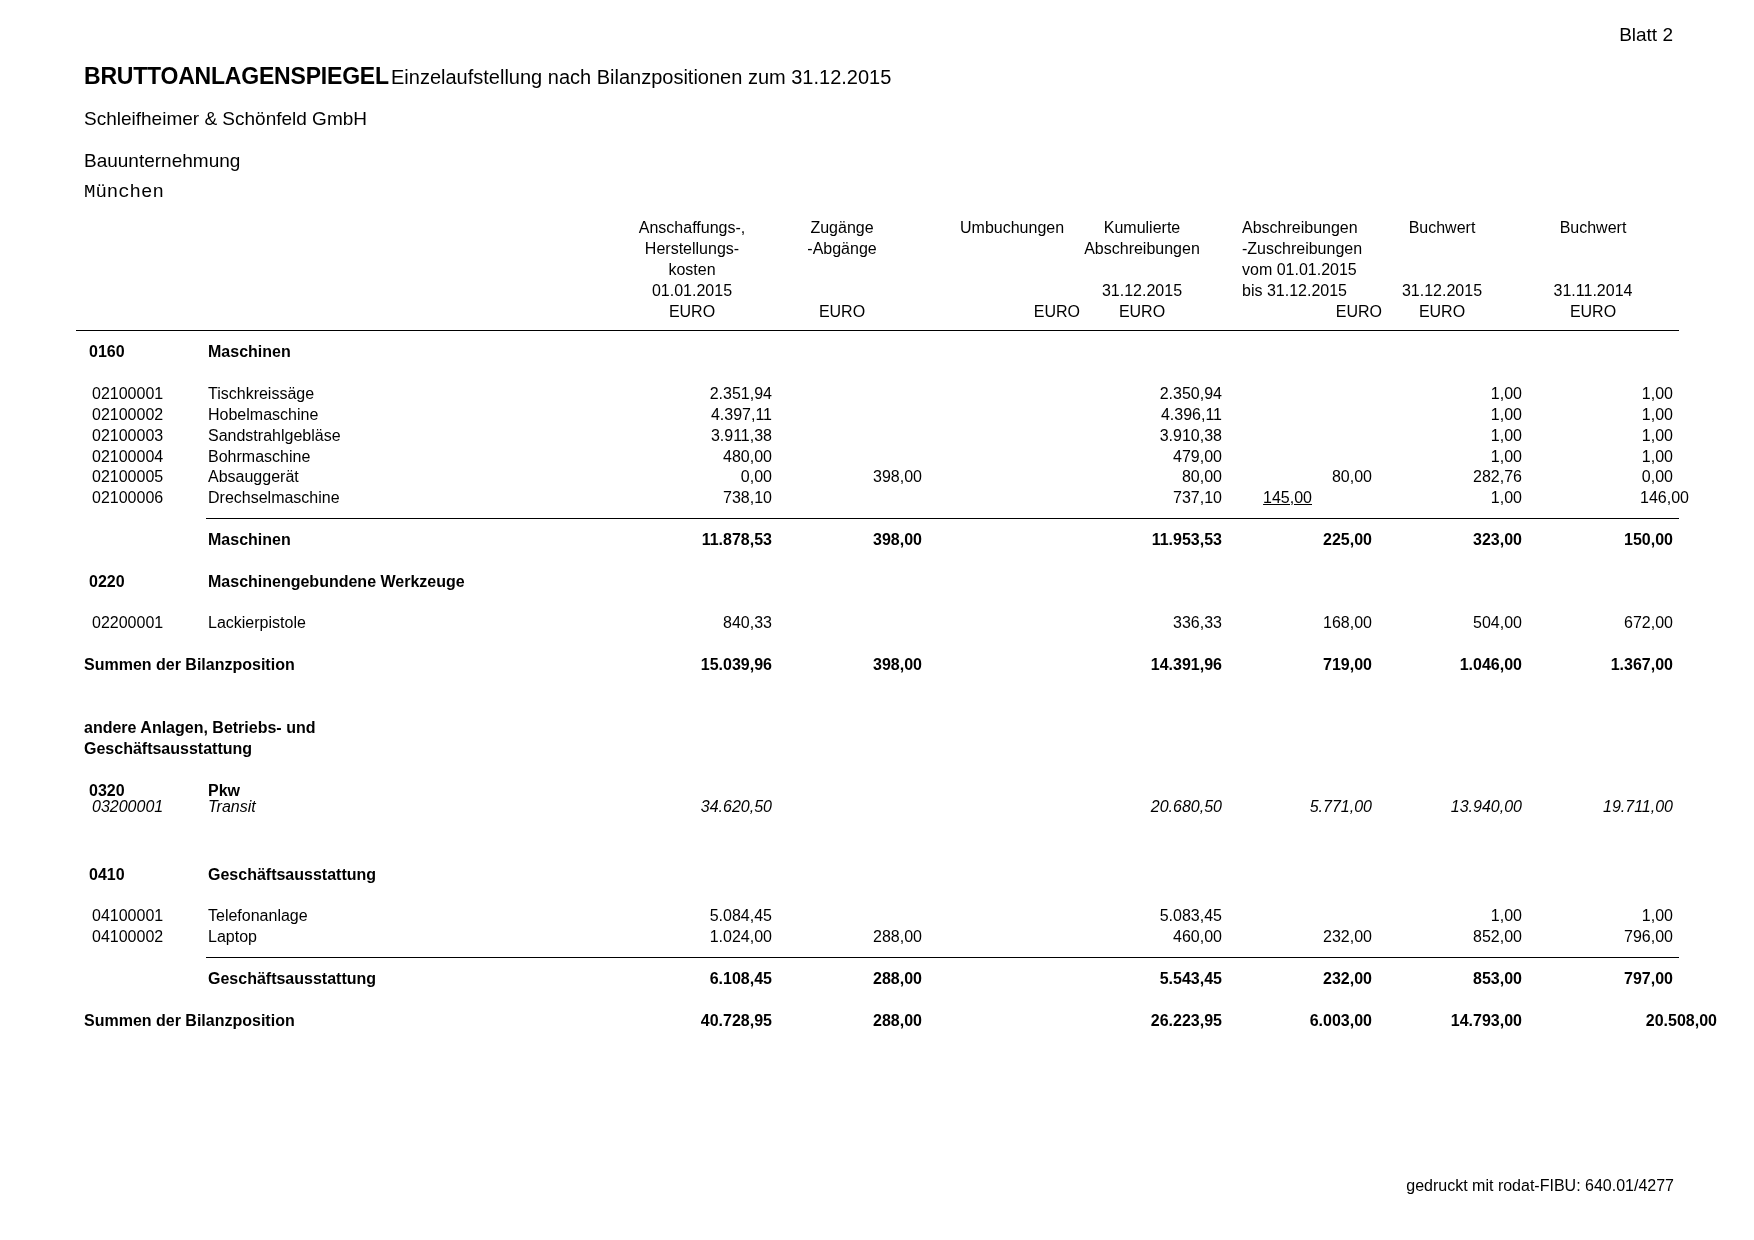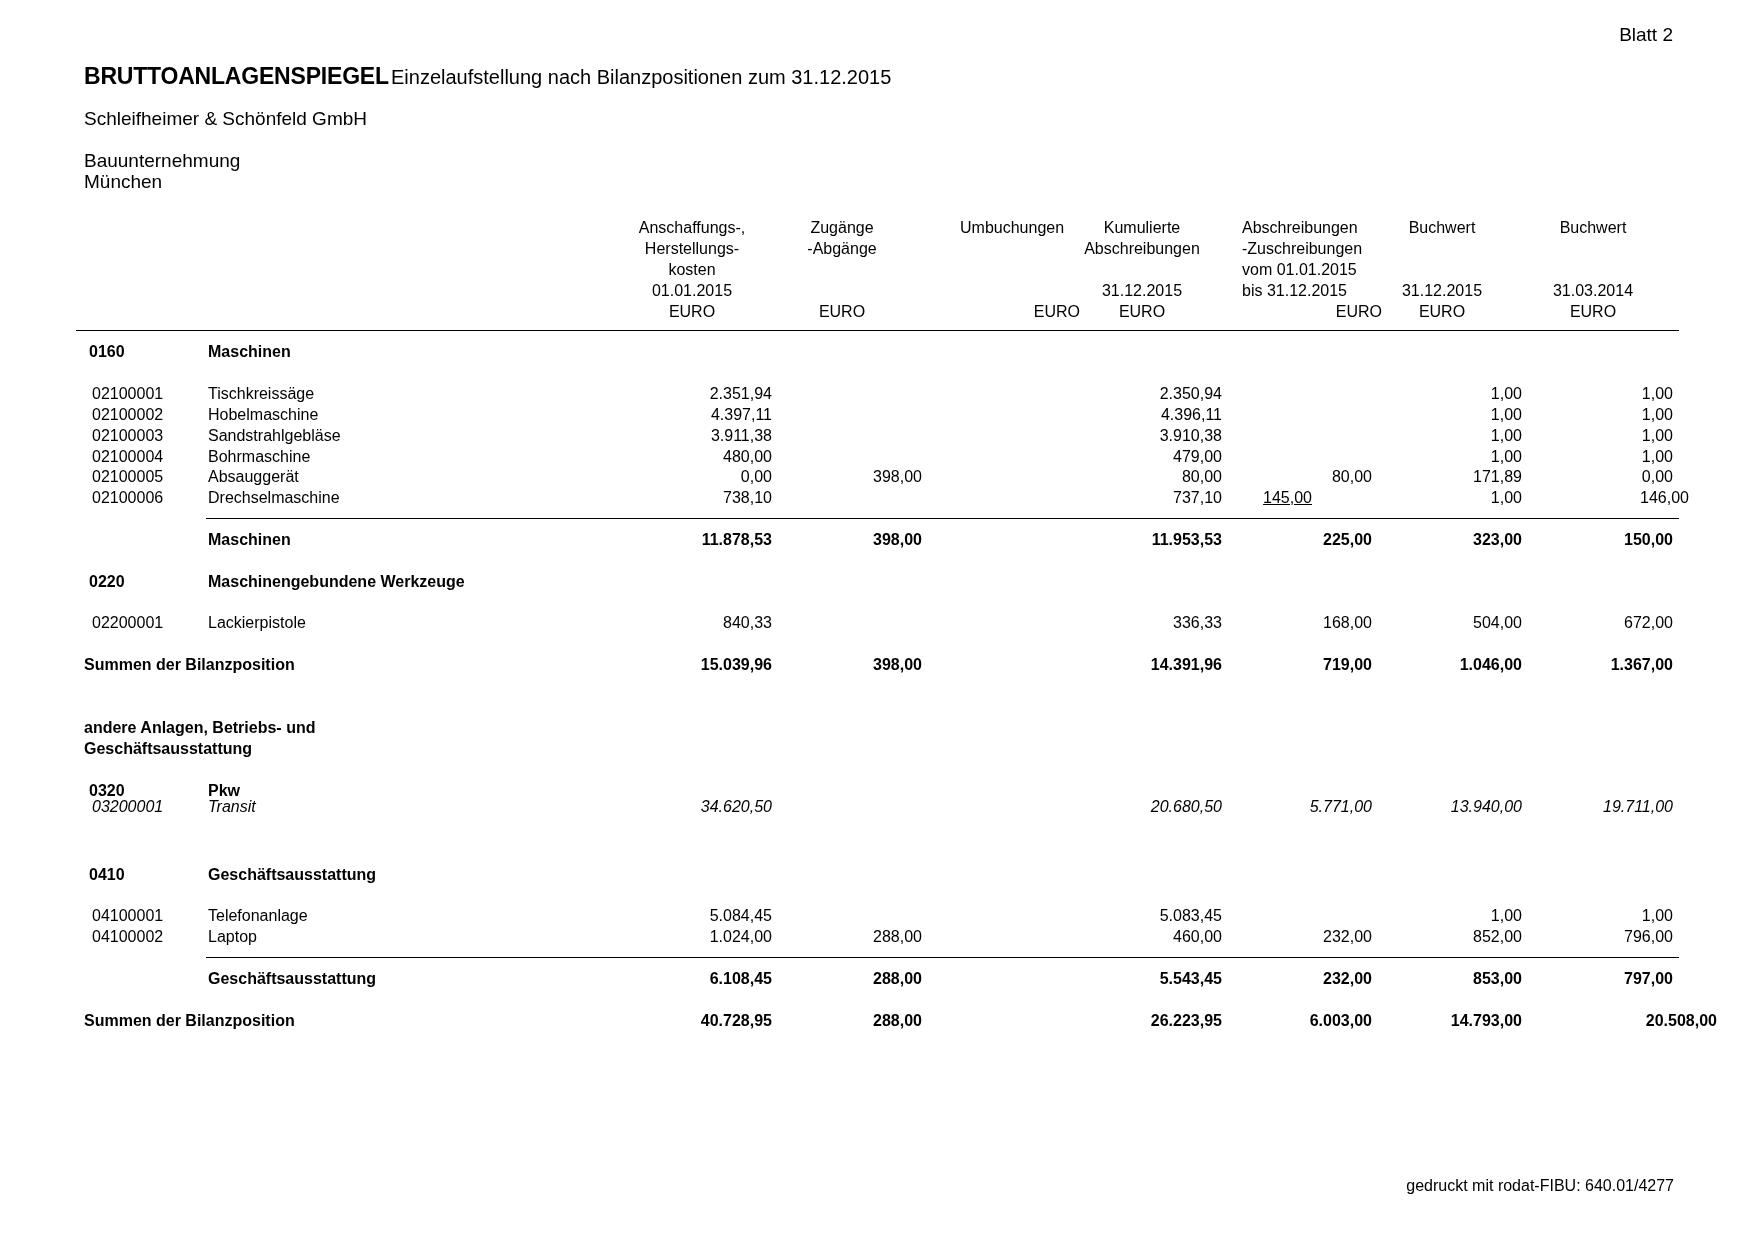--- a/index.html
+++ b/index.html
@@ -4,21 +4,21 @@
 <style>
   html, body { margin:0; padding:0; background:#ffffff; }
   body { width:1754px; height:1240px; position:relative; overflow:hidden;
          font-family:"Liberation Sans", sans-serif; color:#000; font-size:16px; }
   .abs { position:absolute; white-space:nowrap; }
   .sheet { right:81px; top:24px; font-size:19px; text-align:right; }
   .title { left:84px; top:63px; font-size:23px; font-weight:bold; letter-spacing:-0.2px; }
   .subtitle { left:391px; top:66px; font-size:20px; }
   .company { left:84px; top:108px; font-size:19px; }
   .addr1 { left:84px; top:150px; font-size:19px; }
-  .addr2 { left:84px; top:171px; font-size:19px; }
+  .addr2 { left:84px; top:181px; font-size:19px;font-family:Liberation Mono, monospace; }
   .hdr { position:absolute; top:217px; text-align:center; font-size:16px; line-height:21px; }
   .hdr.left { text-align:left; }
   .hdr div { height:21px; }
   .rule { position:absolute; height:0; border-top:1.5px solid #000; }
   .row { position:absolute; left:0; width:1754px; height:21px; font-size:16px; line-height:21px; }
   .row .c { position:absolute; white-space:nowrap; }
   .row .code { left:92px; }
   .row .gcode { left:89px; }
   .row .name { left:208px; }
   .row .full { left:84px; }
@@ -76,21 +76,21 @@
       <div>Buchwert</div>
       <div></div>
       <div></div>
       <div>31.12.2015</div>
       <div>EURO</div>
     </div>
     <div class="hdr" style="left: 1513px; width: 160px;">
       <div>Buchwert</div>
       <div></div>
       <div></div>
-      <div>31.03.2014</div>
+      <div>31.11.2014</div>
       <div>EURO</div>
     </div>
   </div>
 <div class="rule" style="left:76px; width:1603px; top:330px;"></div>
 
 <div id="table-body">
     <div class="row" style="top: 341px;">
       <span class="c gcode bold">0160</span>
       <span class="c name bold">Maschinen</span>
     </div>
@@ -139,21 +139,21 @@
       <span class="c num" style="left: 1513px; width: 160px;">1,00</span>
     </div>
     <div class="row" style="top: 466px;">
       <span class="c code">02100005</span>
       <span class="c name">Absauggerät</span>
       <span class="c num" style="left: 612px; width: 160px;">0,00</span>
       <span class="c num" style="left: 762px; width: 160px;">398,00</span>
       <span class="c num" style="left: 912px; width: 160px;"></span>
       <span class="c num" style="left: 1062px; width: 160px;">80,00</span>
       <span class="c num" style="left: 1212px; width: 160px;">80,00</span>
-      <span class="c num" style="left: 1362px; width: 160px;">171,89</span>
+      <span class="c num" style="left: 1362px; width: 160px;">282,76</span>
       <span class="c num" style="left: 1513px; width: 160px;">0,00</span>
     </div>
     <div class="row" style="top: 487px;">
       <span class="c code">02100006</span>
       <span class="c name">Drechselmaschine</span>
       <span class="c num" style="left: 612px; width: 160px;">738,10</span>
       <span class="c num" style="left: 762px; width: 160px;"></span>
       <span class="c num" style="left: 912px; width: 160px;"></span>
       <span class="c num" style="left: 1062px; width: 160px;">737,10</span>
       <span class="c num" style="left: 1152px; width: 160px; text-decoration: underline;">145,00</span>

